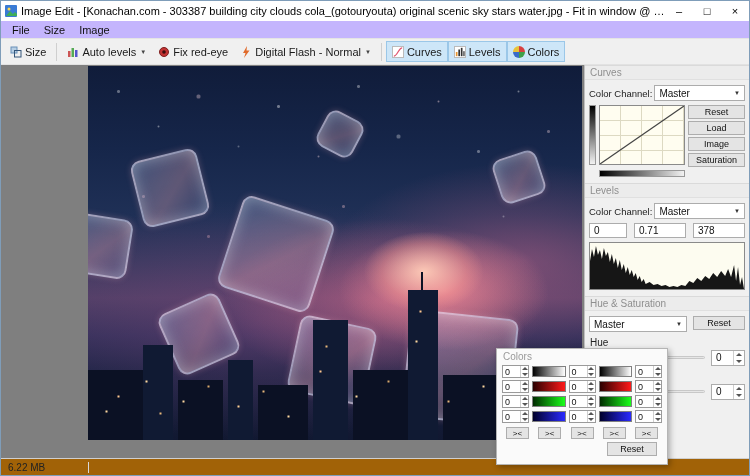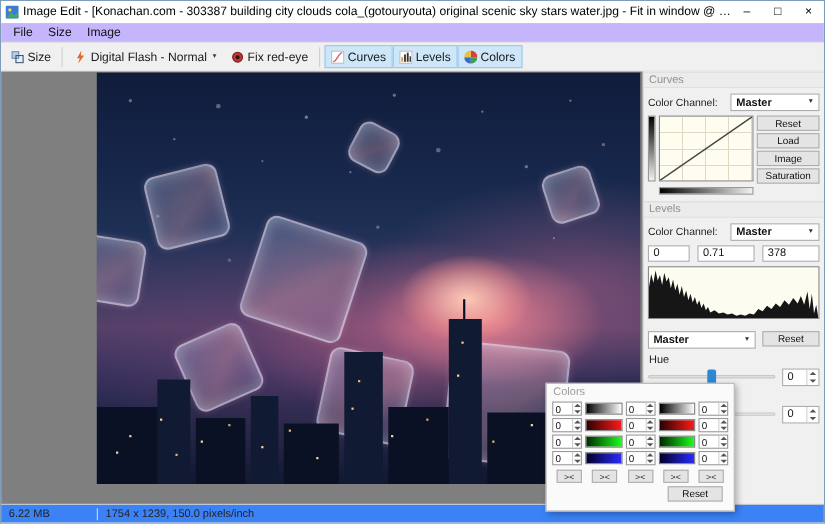--- a/index.html
+++ b/index.html
@@ -67,23 +67,23 @@
       150px -25px 0 .5px #ffcf95, 175px -40px 0 .5px #e8b87a, 200px -15px 0 .5px #ffd9a0,
       232px -60px 0 .5px #ffc890, 238px -85px 0 .5px #e8b87a, 268px -35px 0 .5px #ffd9a0,
       300px -50px 0 .5px #d8a86a, 328px -90px 0 .5px #ffd9a0, 332px -120px 0 .5px #ffc890,
       360px -30px 0 .5px #e8b87a, 395px -45px 0 .5px #ffd9a0, 430px -60px 0 .5px #ffc890,
       465px -25px 0 .5px #e8b87a; }
 
   
   .side-panel { width:165px; flex:0 0 auto; background:#f0f0f0; border-left:1px solid #c0c0c0; display:flex; flex-direction:column; overflow:hidden; }
   .sp-header { height:15px; line-height:14px; padding-left:5px; font-size:10px; color:#8f8f8f; background:#ececec; border-top:1px solid #dadada; border-bottom:1px solid #e0e0e0; flex:0 0 auto; }
   .sp-body { padding:5px 4px 6px 4px; }
-  .chan-row { display:flex; align-items:center; gap:12px; margin-bottom:4px; }
+  .chan-row { display:flex; align-items:center; gap:2px; margin-bottom:4px; }
   .chan-label { font-size:9.5px; color:#222; white-space:nowrap; }
-  .select { height:16px; background:#fff; border:1px solid #acacac; font-size:10px; color:#111; display:flex; align-items:center; justify-content:space-between; padding:0 4px; flex:1; min-width:0;font-weight:bold; }
+  .select { height:16px; background:#fff; border:1px solid #acacac; font-size:10px; color:#111; display:flex; align-items:center; justify-content:space-between; padding:0 4px; flex:1; min-width:0; }
   .select .arr { font-size:6px; color:#333; margin-left:3px; }
   .sbtn { height:14px; background:#e4e4e4; border:1px solid #adadad; font-size:9px; color:#111; display:flex; align-items:center; justify-content:center; }
 
   .curve-wrap { display:flex; gap:3px; }
   .vgrad { width:7px; height:60px; border:1px solid #999; background:linear-gradient(to bottom,#000,#f2f2f2); flex:0 0 auto; }
   .curve-box { position:relative; width:86px; height:60px; border:1px solid #8a8a8a; background:#fffdf0; flex:0 0 auto;
     background-image: repeating-linear-gradient(to right, transparent 0 20px, #ddd9c2 20px 21px),
                       repeating-linear-gradient(to bottom, transparent 0 14px, #ddd9c2 14px 15px); }
   .curve-box svg { position:absolute; left:0; top:0; }
   .curve-btns { display:flex; flex-direction:column; gap:2px; flex:1; }
@@ -120,21 +120,21 @@
   .g-gray  { background:linear-gradient(to right,#000,#fff); }
   .g-red   { background:linear-gradient(to right,#2a0000,#ff1a1a); }
   .g-green { background:linear-gradient(to right,#002a00,#1aff1a); }
   .g-blue  { background:linear-gradient(to right,#00002a,#2a2aff); }
   .cp-swaps { display:flex; justify-content:space-between; padding:2px 4px 0 4px; }
   .swap-btn { width:23px; height:12px; font-size:8px; }
   .cp-footer { display:flex; justify-content:flex-end; padding:3px 5px 0 0; }
   .reset-btn { width:50px; height:14px; }
 
   
-  .statusbar { height:17px; background:#3b82f6; border-top:1px solid #cfcfcf; display:flex; align-items:center; font-size:10px; color:#222; flex:0 0 auto; }
+  .statusbar { height:17px; background:#a16207; border-top:1px solid #cfcfcf; display:flex; align-items:center; font-size:10px; color:#222; flex:0 0 auto; }
   .st-cell { padding:0 7px; white-space:nowrap; }
   .st-cell.first { width:88px; border-right:1px solid #d8d8d8; flex:0 0 auto; }
 </style>
 </head>
 <body>
 
 <div class="window">
 
   <div class="titlebar">
     <svg class="app-icon" viewBox="0 0 12 12">
@@ -160,31 +160,40 @@
     <div class="btn">
       <svg width="12" height="12" viewBox="0 0 12 12">
           <rect x="1" y="1" width="6" height="6" fill="#b8cfe4" stroke="#6890b8"></rect>
           <rect x="4.5" y="4.5" width="6.5" height="6.5" fill="none" stroke="#34567a"></rect>
         </svg>
       <span>Size</span>
     </div>
     <div class="tsep"></div>
     <div class="btn">
       <svg width="12" height="12" viewBox="0 0 12 12">
-          <polygon points="7,0 3,7 5.5,7 4,12 9.5,4.5 6.5,4.5" fill="#e06a2b"></polygon>
-        </svg>
-      <span>Digital Flash - Normal</span>
+          <rect x="1" y="5" width="2.5" height="6" fill="#c55"></rect>
+          <rect x="4.5" y="2" width="2.5" height="9" fill="#5a5"></rect>
+          <rect x="8" y="4" width="2.5" height="7" fill="#55c"></rect>
+        </svg>
+      <span>Auto levels</span>
       <span class="dd-arrow">▼</span>
     </div>
     <div class="btn">
       <svg width="12" height="12" viewBox="0 0 12 12">
           <circle cx="6" cy="6" r="4.5" fill="#c23333" stroke="#7e1f1f"></circle>
           <circle cx="6" cy="6" r="1.8" fill="#3c0d0d"></circle>
         </svg>
       <span>Fix red-eye</span>
+    </div>
+    <div class="btn">
+      <svg width="12" height="12" viewBox="0 0 12 12">
+          <polygon points="7,0 3,7 5.5,7 4,12 9.5,4.5 6.5,4.5" fill="#e06a2b"></polygon>
+        </svg>
+      <span>Digital Flash - Normal</span>
+      <span class="dd-arrow">▼</span>
     </div>
     <div class="tsep"></div>
     <div class="btn toggled">
       <svg width="12" height="12" viewBox="0 0 12 12" style="background:#fff;border:1px solid #bbb">
           <path d="M1,11 C5,11 7,1 11,1" stroke="#e05570" fill="none" stroke-width="1.5"></path>
         </svg>
       <span>Curves</span>
     </div>
     <div class="btn toggled">
       <svg width="12" height="12" viewBox="0 0 12 12" style="background:#fff;border:1px solid #bbb">
@@ -281,20 +290,21 @@
           <div class="lv-spin" style="width:52px">0.71</div>
           <div class="lv-spin" style="width:52px">378</div>
         </div>
         <div class="hist-box">
           <svg viewBox="0 0 155 46" preserveAspectRatio="none">
               <polygon fill="#161616" points="0,46 0,18 2,6 4,14 6,3 8,12 10,7 12,16 14,5 16,13 18,9 20,19 22,11 24,21 26,15 28,25 30,17 32,27 34,21 36,30 38,24 40,32 42,27 44,34 46,30 48,37 50,33 52,39 54,36 56,41 60,39 64,42 68,41 72,43 76,42 80,44 84,43 88,44 92,42 96,43 100,38 104,40 108,35 112,38 116,33 120,36 124,30 128,34 132,28 136,33 139,26 142,34 145,22 147,38 149,24 151,42 153,34 155,46"></polygon>
             </svg>
         </div>
       </div>
 
+      <div class="sp-header">Hue &amp; Saturation</div>
       <div class="sp-body">
         <div class="hs-row1">
           <div class="select">
             <span>Master</span>
             <span class="arr">▼</span>
           </div>
           <div class="sbtn">Reset</div>
         </div>
         <div class="hs-label">Hue</div>
         <div class="slider-row">
@@ -495,16 +505,15 @@
         <div class="sbtn swap-btn">&gt;&lt;</div>
       </div>
       <div class="cp-footer">
         <div class="sbtn reset-btn">Reset</div>
       </div>
     </div>
   </div>
 
   <div class="statusbar">
     <div class="st-cell first">6.22 MB</div>
-    <div class="st-cell">1754 x 1239, 150.0 pixels/inch</div>
   </div>
 
 </div>
 
 </body></html>

